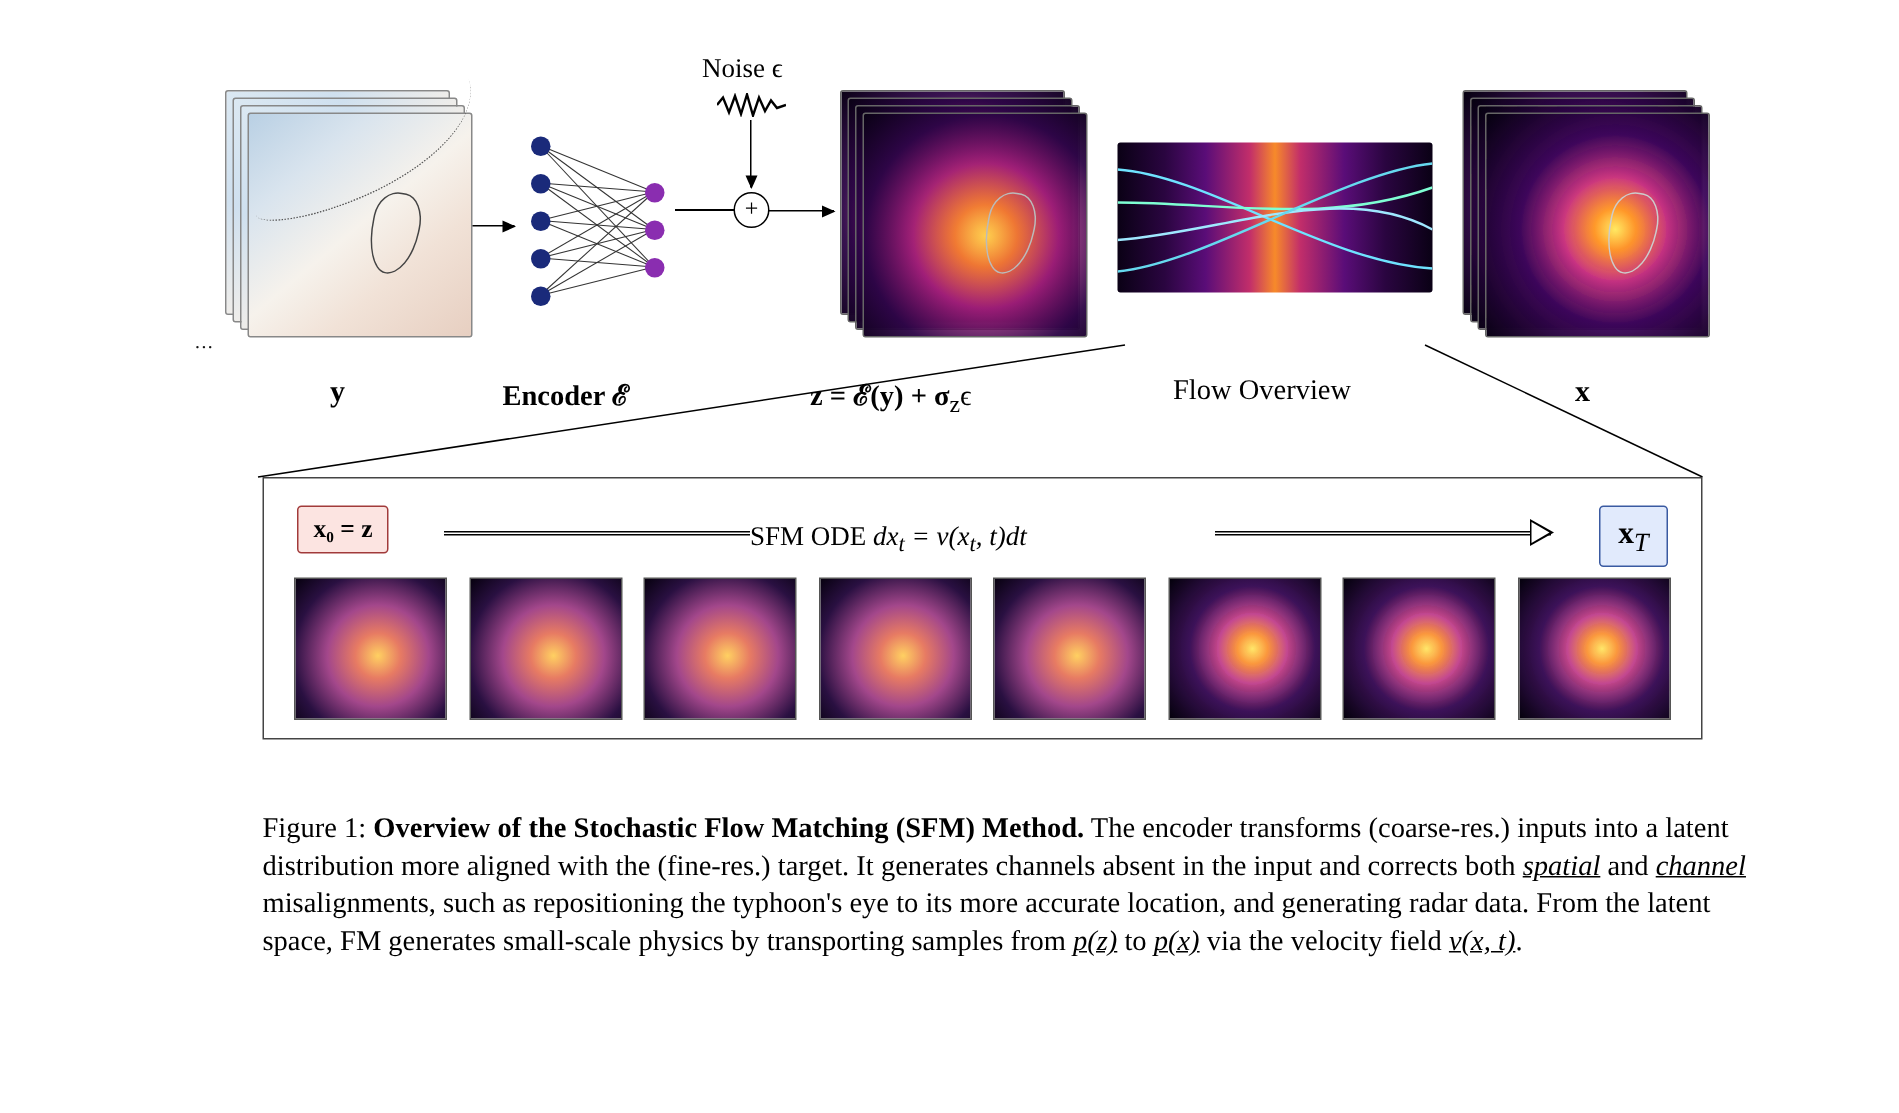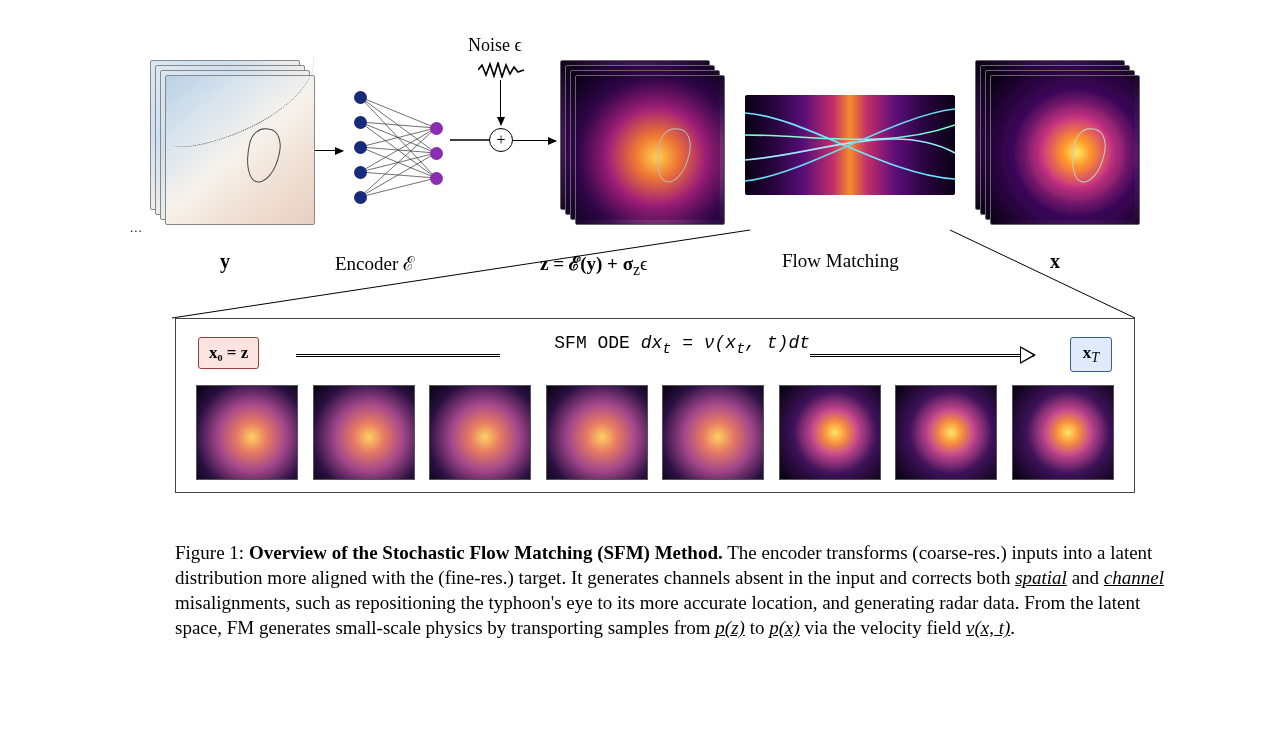--- a/index.html
+++ b/index.html
@@ -71,21 +71,21 @@
     letter-spacing: 1px;
   }
   .lbl {
     position: absolute;
     font-family: "Times New Roman", serif;
     font-size: 20px;
     font-weight: bold;
     color: #000;
   }
   .lbl-y { left: 140px; top: 230px; }
-  .lbl-enc { left: 255px; top: 230px; font-weight: normal; font-size: 19px; }
+  .lbl-enc { left: 255px; top: 230px; font-weight: bold; font-size: 19px; }
   .lbl-z { left: 460px; top: 230px; font-weight: normal; font-size: 19px; }
   .lbl-fm { left: 702px; top: 230px; font-weight: normal; font-size: 19px; }
   .lbl-x { left: 970px; top: 230px; }
 
   
   .arrow-h {
     position: absolute;
     height: 0;
     border-top: 1.4px solid #000;
   }
@@ -233,21 +233,21 @@
     font-size: 17px;
   }
   .xT-box {
     position: absolute;
     right: 22px;
     top: 18px;
     padding: 5px 12px;
     border: 1px solid #3a5aa1;
     background: #e1eafc;
     border-radius: 3px;
-    font-size: 17px;
+    font-size: 21px;
     text-align: center;
   }
   .ode-arrow {
     position: absolute;
     left: 120px;
     right: 100px;
     top: 30px;
     height: 12px;
   }
   .ode-arrow-line {
@@ -274,26 +274,25 @@
     width: 0; height: 0;
     border-left: 12px solid #fff;
     border-top: 7px solid transparent;
     border-bottom: 7px solid transparent;
     z-index: 1;
   }
   .ode-eq {
     position: absolute;
     left: 0; right: 0;
     top: 14px;
-    text-align: right;
+    text-align: left;
     font-size: 18px;
     background: #fff;
     width: 310px;
-    margin: 0 auto;
-    font-family: Liberation Mono, monospace;
+    margin: 14px auto;
   }
   .thumbs {
     position: absolute;
     left: 20px;
     bottom: 12px;
     right: 20px;
     display: flex;
     gap: 10px;
     justify-content: space-between;
   }
@@ -419,21 +418,21 @@
       <div class="heat-card sharp hc4">
         <div class="island" style="border-color:#ccc"></div>
       </div>
     </div>
 
     <div class="lbl lbl-y">y</div>
     <div class="lbl lbl-enc">Encoder ℰ</div>
     <div class="lbl lbl-z">
       <b style="font-weight:bold">z = ℰ(y) + σ</b><sub>z</sub><span>ϵ</span>
     </div>
-    <div class="lbl lbl-fm">Flow Matching</div>
+    <div class="lbl lbl-fm">Flow Overview</div>
     <div class="lbl lbl-x">x</div>
   </div>
 
   <svg class="wedge">
     <line x1="590" y1="10" x2="12" y2="98" stroke="#000" stroke-width="1"></line>
     <line x1="790" y1="10" x2="975" y2="98" stroke="#000" stroke-width="1"></line>
   </svg>
 
   <div class="ode-panel">
     <div class="x0-box">

